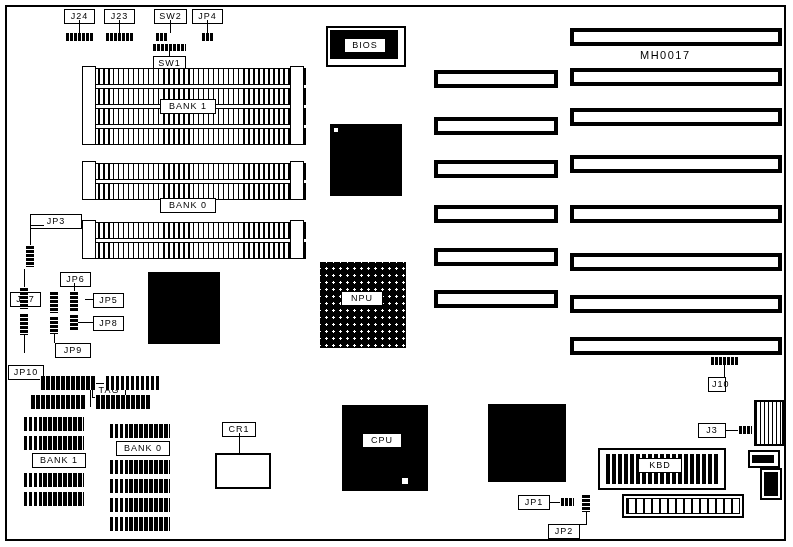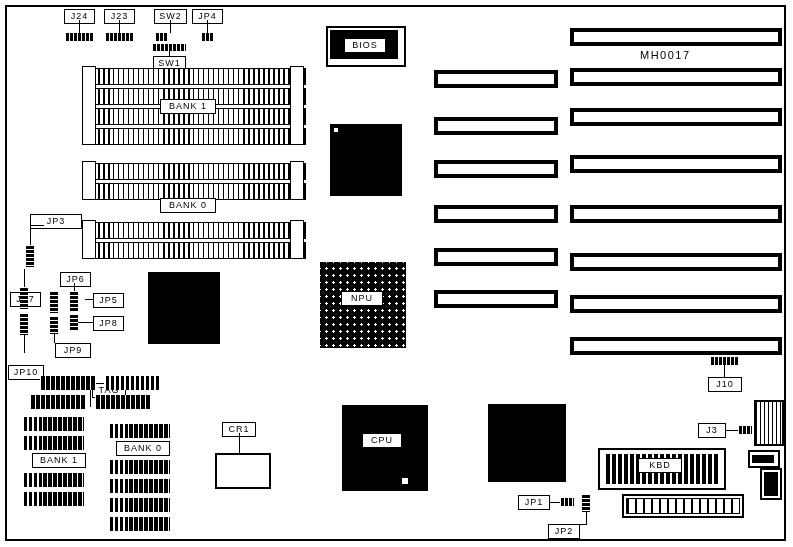--- a/index.html
+++ b/index.html
@@ -203,21 +203,21 @@
   <div class="crt" style="left:215px;top:453px;width:52px;height:32px;"></div>
 
   <div class="abs" style="left:342px;top:405px;width:86px;height:86px;background:#000;"></div>
   <div class="abs" style="left:402px;top:478px;width:6px;height:6px;background:#fff;"></div>
   <div class="lbl" style="left:362px;top:433px;width:40px;">CPU</div>
 
   <div class="abs" style="left:488px;top:404px;width:78px;height:78px;background:#000;"></div>
 
   <div class="jumper" style="left:710px;top:357px;width:29px;height:8px;"></div>
   <div class="wire" style="left:724px;top:365px;width:1px;height:12px;"></div>
-  <div class="lbl" style="left:708px;top:377px;width:34px;">J10</div>
+  <div class="lbl" style="left:708px;top:377px;width:18px;">J10</div>
 
   <div class="lbl" style="left:698px;top:423px;width:28px;">J3</div>
   <div class="wire" style="left:726px;top:430px;width:12px;height:1px;"></div>
   <div class="jumper" style="left:738px;top:426px;width:14px;height:8px;"></div>
 
   <div class="conn" style="left:598px;top:448px;width:124px;height:38px;"></div>
   <div class="lbl" style="left:638px;top:458px;width:44px;">KBD</div>
 
   <div class="mesh" style="left:754px;top:400px;width:26px;height:42px;"></div>
   <div class="abs outline" style="left:748px;top:450px;width:32px;height:18px;"></div>

